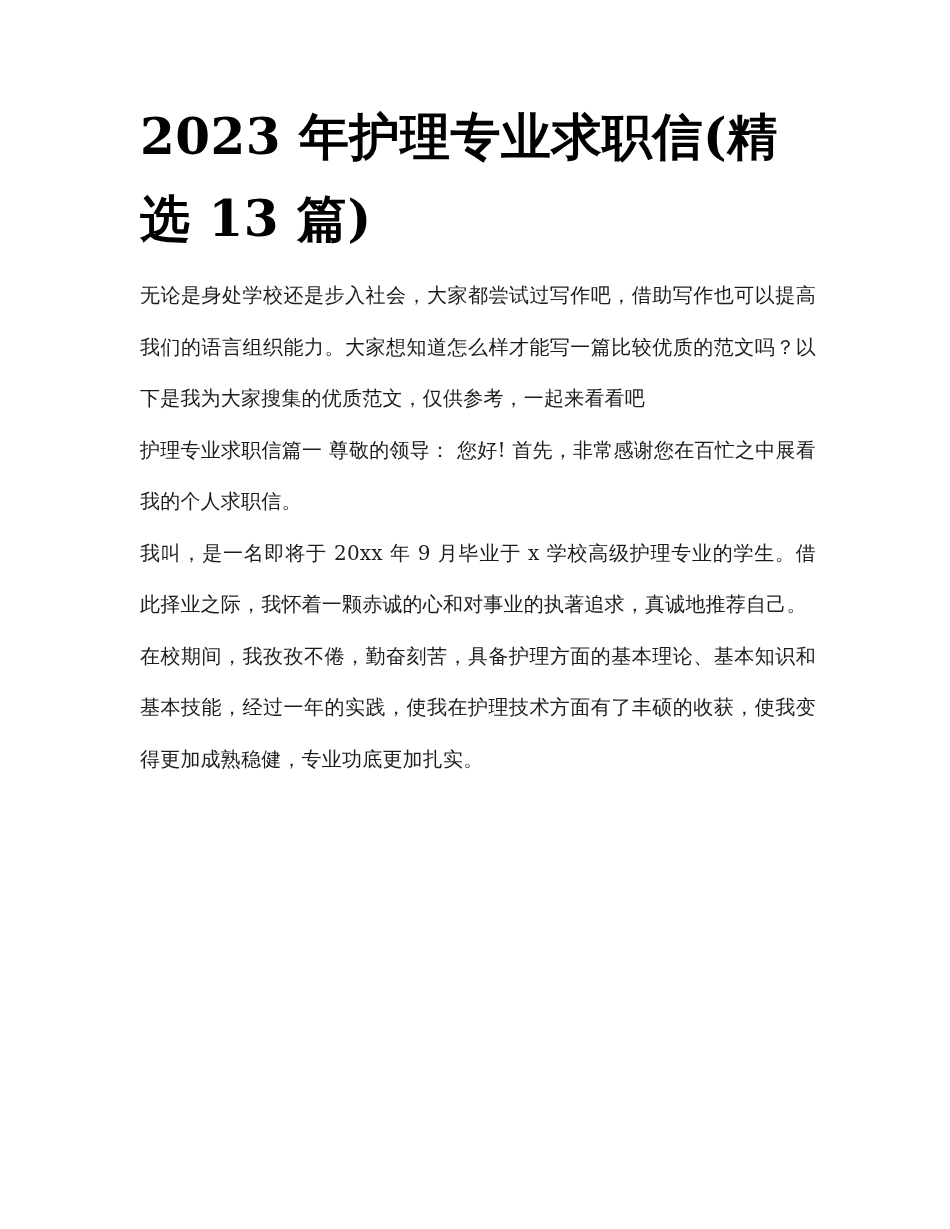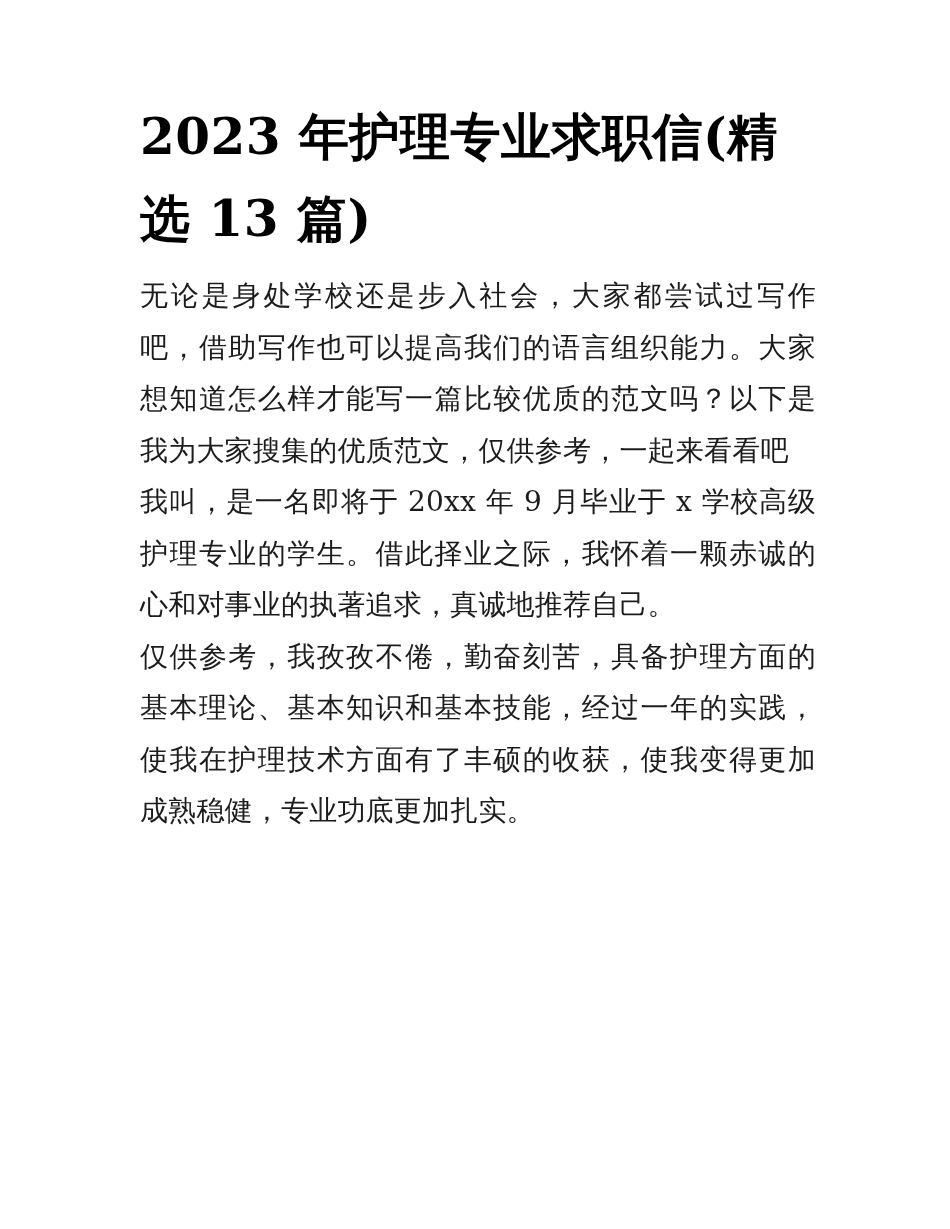--- a/index.html
+++ b/index.html
@@ -25,34 +25,35 @@
     margin: 96px 0 10px 0;
     font-size: 50px;
     font-weight: bold;
     color: #000000;
     line-height: 82px;
     letter-spacing: 0.5px;
     text-align: left;
   }
   .doc-body p {
     margin: 0;
-    font-size: 28px;
+    font-size: 20px;
     color: #1c1c1c;
     line-height: 51.5px;
     text-align: justify;
     text-justify: inter-character;
     word-break: break-all;
     letter-spacing: 0.2px;
   }
 </style>
 </head>
 <body>
 
 <div class="page">
   <div class="content">
     <h1 class="doc-title">2023 年护理专业求职信(精选 13 篇)</h1>
     <div class="doc-body">
       <p>无论是身处学校还是步入社会，大家都尝试过写作吧，借助写作也可以提高我们的语言组织能力。大家想知道怎么样才能写一篇比较优质的范文吗？以下是我为大家搜集的优质范文，仅供参考，一起来看看吧</p>
+      <p>护理专业求职信篇一 尊敬的领导： 您好! 首先，非常感谢您在百忙之中展看我的个人求职信。</p>
       <p>我叫，是一名即将于 20xx 年 9 月毕业于 x 学校高级护理专业的学生。借此择业之际，我怀着一颗赤诚的心和对事业的执著追求，真诚地推荐自己。</p>
-      <p>仅供参考，我孜孜不倦，勤奋刻苦，具备护理方面的基本理论、基本知识和基本技能，经过一年的实践，使我在护理技术方面有了丰硕的收获，使我变得更加成熟稳健，专业功底更加扎实。</p>
+      <p>在校期间，我孜孜不倦，勤奋刻苦，具备护理方面的基本理论、基本知识和基本技能，经过一年的实践，使我在护理技术方面有了丰硕的收获，使我变得更加成熟稳健，专业功底更加扎实。</p>
     </div>
   </div>
 </div>
 
 </body></html>

